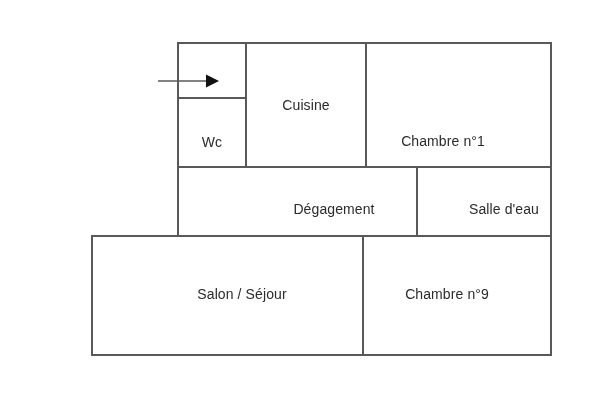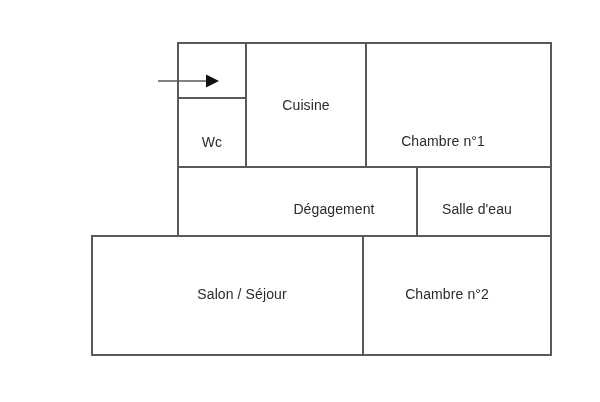--- a/index.html
+++ b/index.html
@@ -76,20 +76,20 @@
   </svg>
 
   <div class="room-label" style="left:306px; top:105px;">Cuisine</div>
 
   <div class="room-label" style="left:212px; top:142px;">Wc</div>
 
   <div class="room-label" style="left:443px; top:105px;margin-top:36px;">Chambre n°1</div>
 
   <div class="room-label" style="left:290px; top:209px;margin-left:44px;">Dégagement</div>
 
-  <div class="room-label" style="left:477px; top:209px;">Salle d'eau</div>
+  <div class="room-label" style="left:504px; top:209px;">Salle d'eau</div>
 
   <div class="room-label" style="left:242px; top:294px;">Salon / Séjour</div>
 
-  <div class="room-label" style="left:447px; top:294px;">Chambre n°2</div>
+  <div class="room-label" style="left:447px; top:294px;">Chambre n°9</div>
 
 
 </div>
 
 </body></html>

